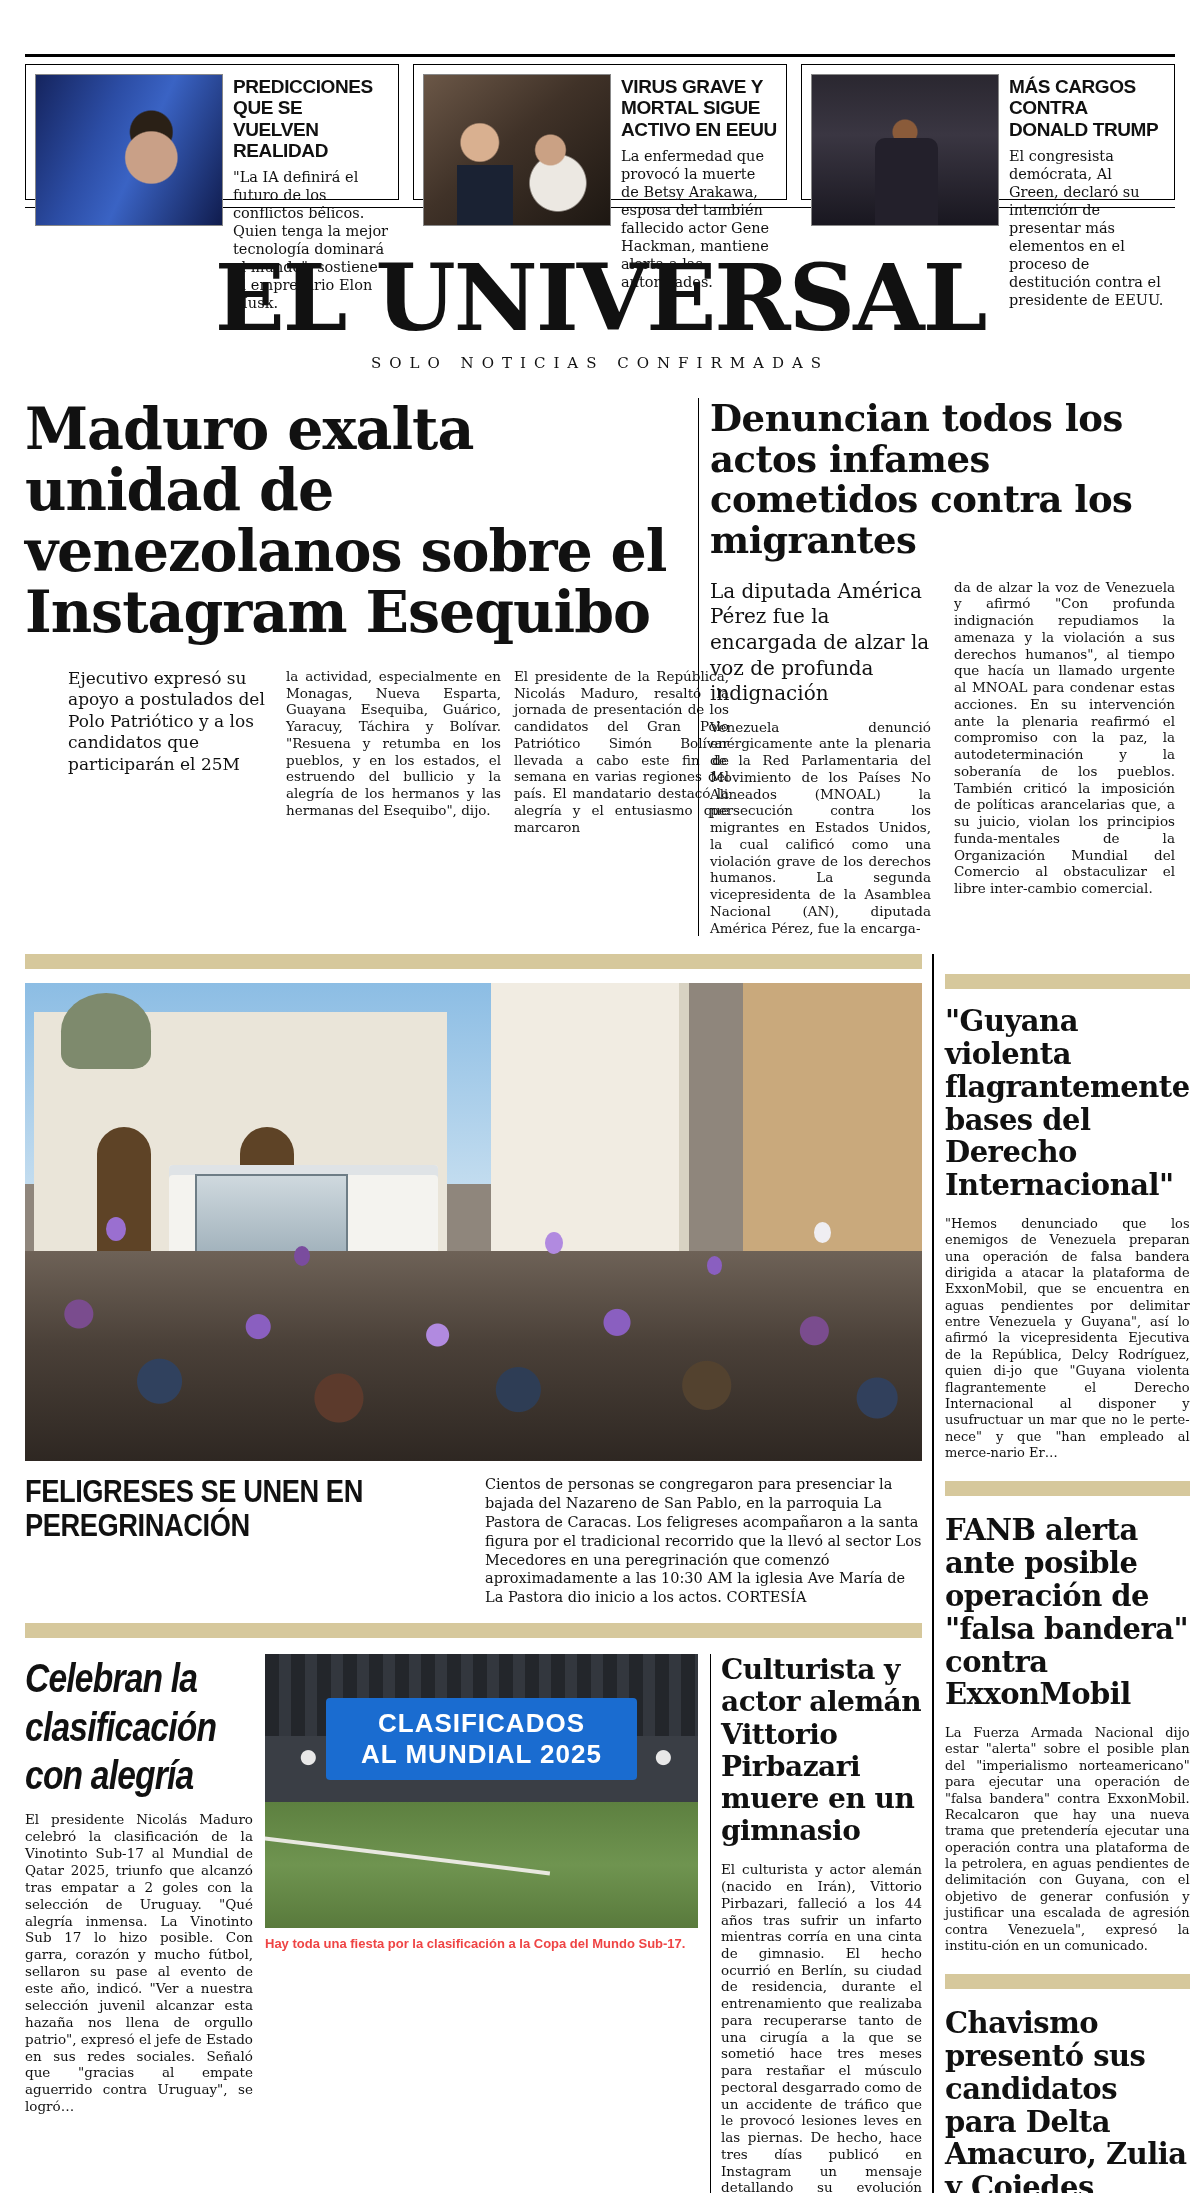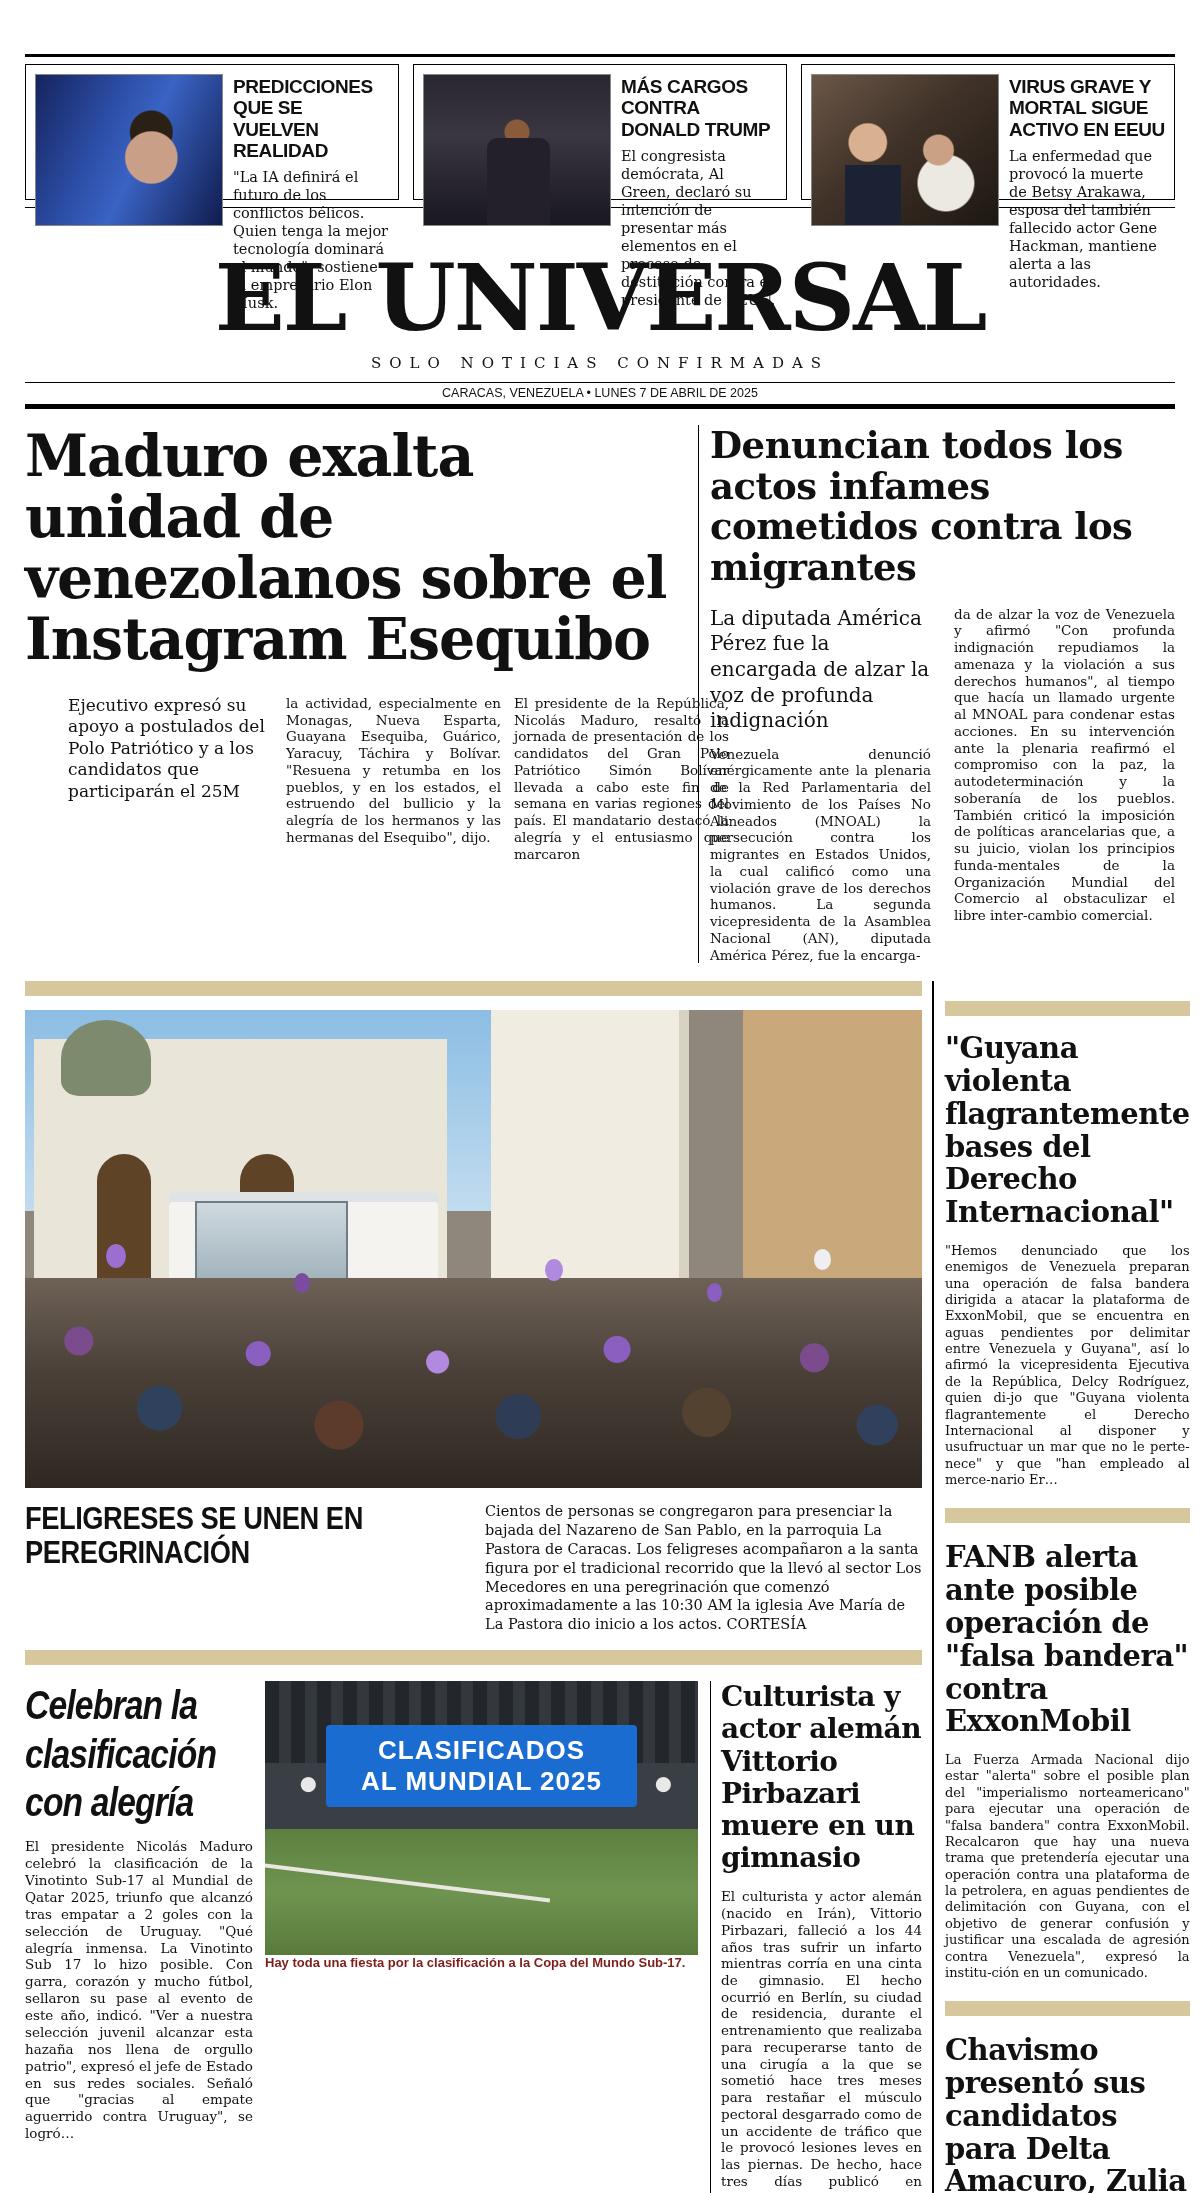--- a/index.html
+++ b/index.html
@@ -108,21 +108,21 @@
                         radial-gradient(circle at 92% 30%, #e8e8e8 0 7px, rgba(0,0,0,0) 8px),
                         #3a3e45; }
   .sc-banner { position:absolute; left:14%; top:16%; width:72%; height:30%; background:#1a6cd0; border-radius:4px;
                display:flex; flex-direction:column; align-items:center; justify-content:center;
                font-family:"Liberation Sans", sans-serif; font-weight:700; color:#fff; }
   .sc-banner .l1 { font-size:26px; letter-spacing:1px; }
   .sc-banner .l2 { font-size:26px; letter-spacing:1px; }
   .sc-grass { position:absolute; bottom:0; left:0; width:100%; height:46%;
               background:linear-gradient(180deg,#5d8040 0%,#6f9450 50%,#597a3c 100%); }
   .sc-line { position:absolute; bottom:26%; left:-4%; width:70%; height:4px; background:#e8e8e0; transform:rotate(7deg); }
-  .soccer-cap { font-family:"Liberation Sans", sans-serif; font-weight:700; font-size:13px; color:#7f1d1d; }
+  .soccer-cap { font-family:"Liberation Sans", sans-serif; font-weight:700; font-size:13px; color:#ef4444; margin-top:8px; }
   .sports-div { width:1px; background:#000; margin:0 10px 0 12px; flex:none; }
   .culturista { flex:1; }
   .culturista h3 { font-size:28px; line-height:1.15; font-weight:700; letter-spacing:-0.5px; }
   .culturista .body { font-size:13.5px; line-height:1.24; text-align:justify; margin-top:14px; }
 
   
   .rail h3 { font-size:29px; line-height:1.13; font-weight:700; letter-spacing:-0.5px; }
   .rail .body { font-size:13px; line-height:1.26; text-align:justify; margin-top:14px; }
   .rail .tanband { margin:20px 0 18px; }
 </style>
@@ -135,40 +135,39 @@
 
   <div class="teasers">
     <div class="teaser">
       <div class="tphoto tphoto-musk"></div>
       <div class="ttext">
         <div class="ttitle">PREDICCIONES QUE SE VUELVEN REALIDAD</div>
         <div class="tbody">"La IA definirá el futuro de los conflictos bélicos. Quien tenga la mejor tecnología dominará el mundo", sostiene el empresario Elon Musk.</div>
       </div>
     </div>
     <div class="teaser">
+      <div class="tphoto tphoto-hackman"></div>
+      <div class="ttext">
+        <div class="ttitle">VIRUS GRAVE Y MORTAL SIGUE ACTIVO EN EEUU</div>
+        <div class="tbody">La enfermedad que provocó la muerte de Betsy Arakawa, esposa del también fallecido actor Gene Hackman, mantiene alerta a las autoridades.</div>
+      </div>
+    </div>
+    <div class="teaser">
       <div class="tphoto tphoto-green"></div>
       <div class="ttext">
         <div class="ttitle">MÁS CARGOS CONTRA DONALD TRUMP</div>
         <div class="tbody">El congresista demócrata, Al Green, declaró su intención de presentar más elementos en el proceso de destitución contra el presidente de EEUU.</div>
       </div>
     </div>
-    <div class="teaser">
-      <div class="tphoto tphoto-hackman"></div>
-      <div class="ttext">
-        <div class="ttitle">VIRUS GRAVE Y MORTAL SIGUE ACTIVO EN EEUU</div>
-        <div class="tbody">La enfermedad que provocó la muerte de Betsy Arakawa, esposa del también fallecido actor Gene Hackman, mantiene alerta a las autoridades.</div>
-      </div>
-    </div>
   </div>
 
   <div class="masthead">
     <h1>EL UNIVERSAL</h1>
     <div class="tagline">SOLO NOTICIAS CONFIRMADAS</div>
   </div>
-  <div class="dateband">CARACAS, VENEZUELA • LUNES 7 DE ABRIL DE 2025</div>
 
   <div class="toprow">
     <div class="lead">
       <h2>Maduro exalta unidad de venezolanos sobre el Instagram Esequibo</h2>
       <div class="lead-cols">
         <div class="standfirst">Ejecutivo expresó su apoyo a postulados del Polo Patriótico y a los candidatos que participarán el 25M</div>
         <div class="bodycol">la actividad, especialmente en Monagas, Nueva Esparta, Guayana Esequiba, Guárico, Yaracuy, Táchira y Bolívar. "Resuena y retumba en los pueblos, y en los estados, el estruendo del bullicio y la alegría de los hermanos y las hermanas del Esequibo", dijo.</div>
         <div class="bodycol">El presidente de la República, Nicolás Maduro, resaltó la jornada de presentación de los candidatos del Gran Polo Patriótico Simón Bolívar llevada a cabo este fin de semana en varias regiones del país. El mandatario destacó la alegría y el entusiasmo que marcaron</div>
       </div>
     </div>

